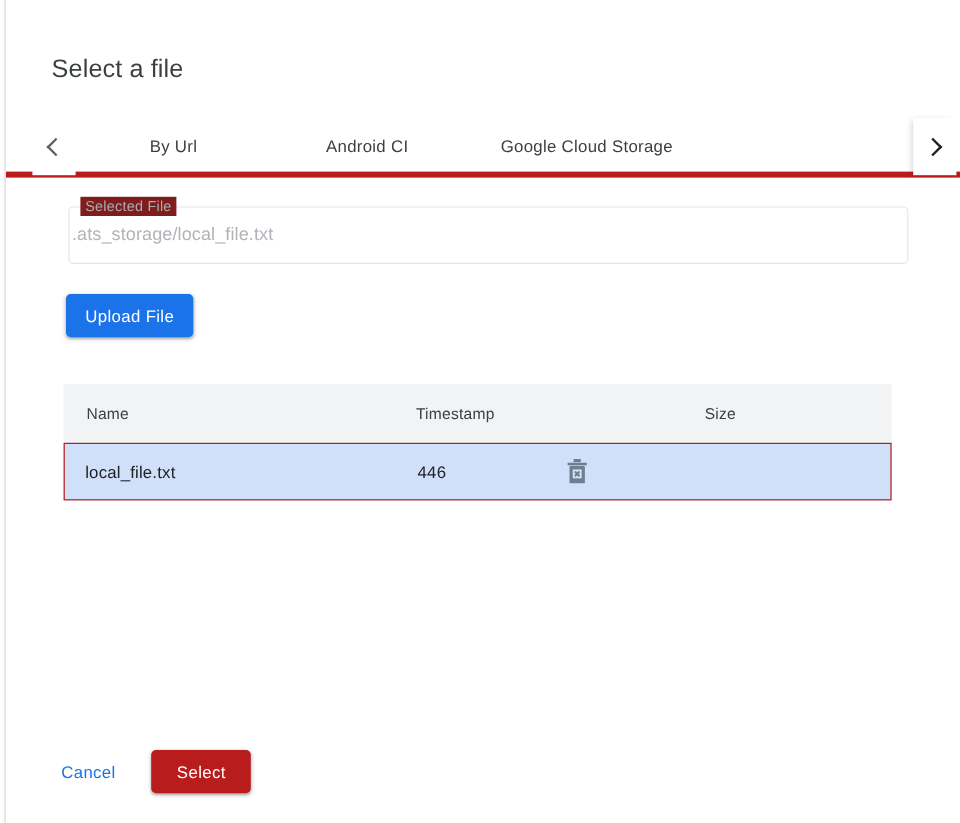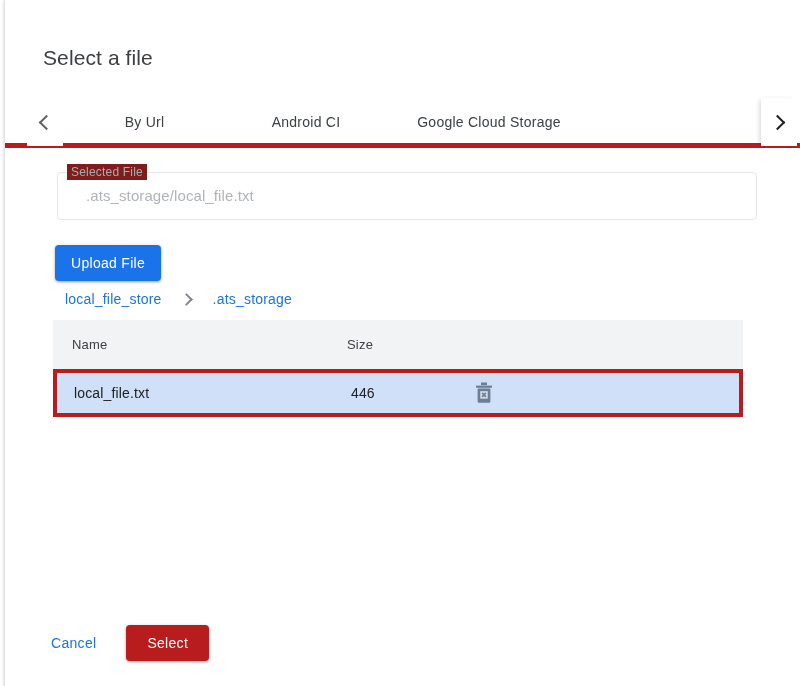--- a/index.html
+++ b/index.html
@@ -137,21 +137,21 @@
     padding: 0 4px;
     background: #7f1d1d;
     font-size: 12px;
     line-height: 16px;
     color: #a9adb3;
     letter-spacing: .2px;
     white-space: nowrap;
   }
   .field-value {
     position: absolute;
-    left: 29px;
+    left: 3px;
     top: 0;
     right: 12px;
     height: 48px;
     line-height: 48px;
     font-size: 15px;
     color: #b0b4b9;
     letter-spacing: .1px;
     overflow: hidden;
     white-space: nowrap;
   }
@@ -230,21 +230,21 @@
   .col-act   { width: 46px; text-align: center; }
 
   .row {
     display: flex;
     align-items: center;
     height: 48px;
     box-sizing: border-box;
   }
   .row.selected {
     background: #cfe0f8;
-    border: 4px solid #b91c1c;
+    border: 1px solid #b91c1c;
   }
   .row.selected .col-name { padding-left: 17px; }
   .td {
     font-size: 14px;
     color: #202124;
     letter-spacing: .15px;
     box-sizing: border-box;
   }
   .delete-icon-btn {
     display: inline-flex;
@@ -328,32 +328,26 @@
   </div>
 
   <div class="field">
     <div class="field-outline"></div>
     <div class="field-notch">Selected File</div>
     <div class="field-value" placeholder=".ats_storage/local_file.txt">.ats_storage/local_file.txt</div>
   </div>
 
   <button class="upload-btn">Upload File</button>
 
-  <div class="breadcrumb">
-    <span class="crumb">local_file_store</span>
-    <span class="crumb-sep">
-      <span class="chev"></span>
-    </span>
-    <span class="crumb">.ats_storage</span>
-  </div>
 
   <div class="table">
 
     <div class="thead">
       <div class="th col-name">Name</div>
+      <div class="th col-time">Timestamp</div>
       <div class="th col-size">Size</div>
       <div class="th col-act"></div>
     </div>
 
     <div class="row selected">
       <div class="td col-name">local_file.txt</div>
       <div class="td col-size">446</div>
       <div class="td col-act">
         <button class="delete-icon-btn">
           <svg width="20" height="22" viewBox="0 0 20 22">

